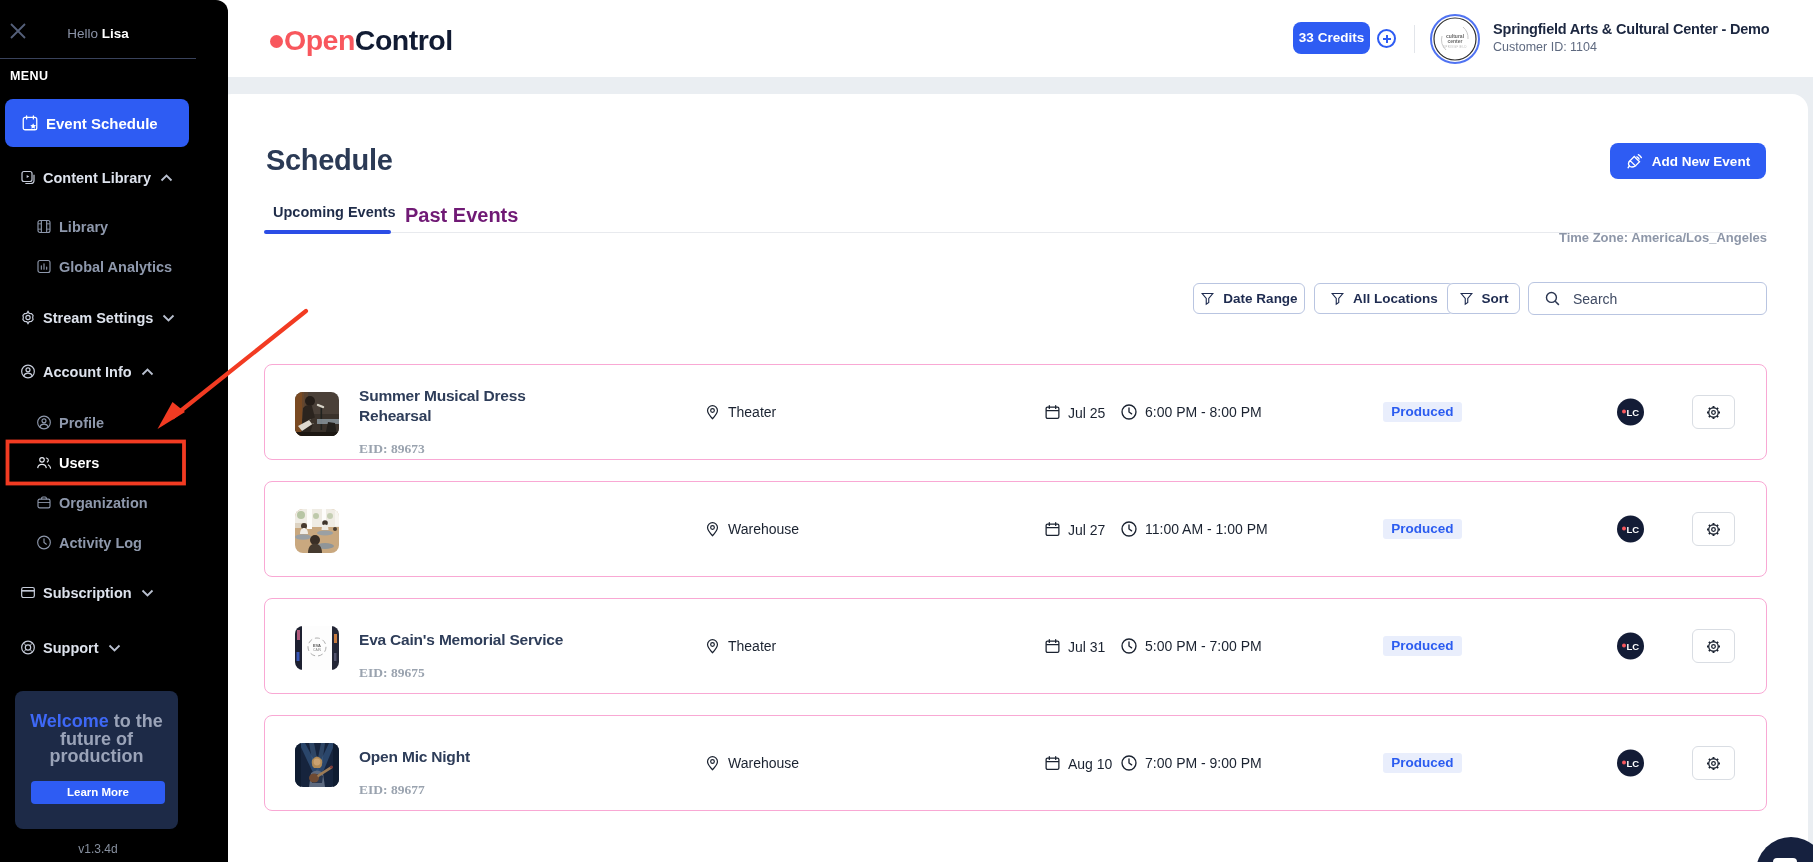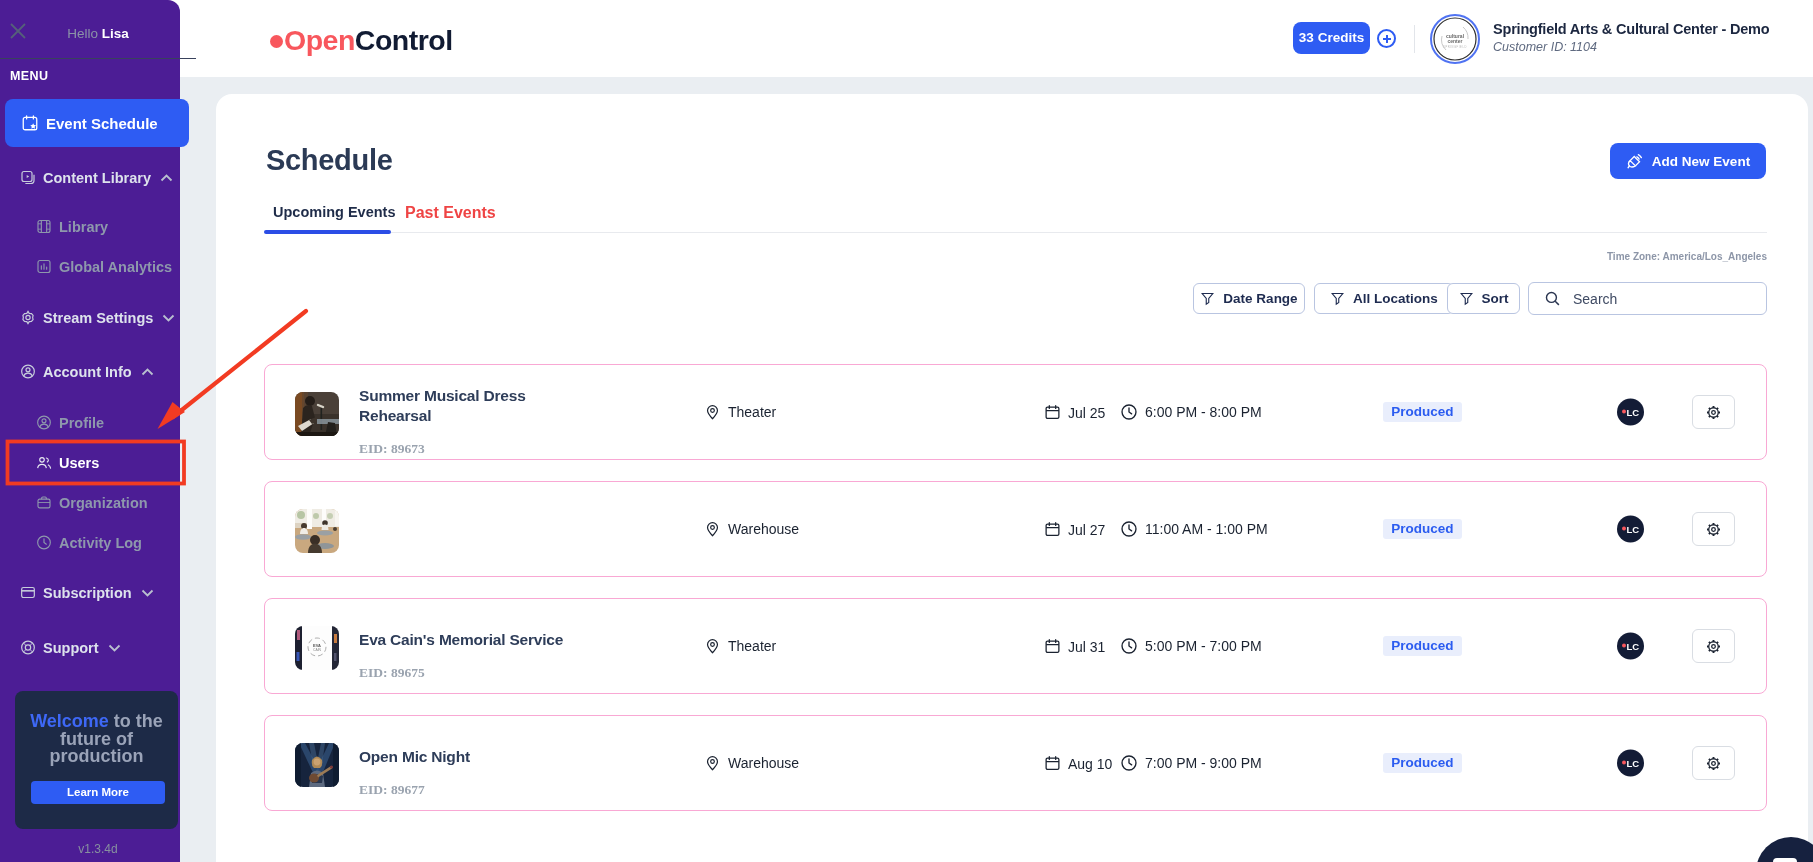--- a/index.html
+++ b/index.html
@@ -2,21 +2,21 @@
 <html><head>
 <meta charset="utf-8">
 <style>
   * { margin:0; padding:0; box-sizing:border-box; }
   html,body { width:1813px; height:862px; overflow:hidden; }
   body { font-family:"Liberation Sans", sans-serif; background:#eaeef2; position:relative; }
   .hdr { position:absolute; left:0; top:0; width:1813px; height:77px; background:#fff; }
   .panel { position:absolute; left:216px; top:94px; width:1592px; height:768px; background:#fff; border-radius:16px 16px 0 0; }
 
   
-  .sb { position:absolute; left:0; top:0; width:180px; height:862px; background:#4c1d95; border-radius:0 12px 0 0; z-index:5;text-decoration:underline; }
+  .sb { position:absolute; left:0; top:0; width:228px; height:862px; background:#000000; border-radius:0 12px 0 0; z-index:5;text-decoration:underline; }
   .sb .closex { position:absolute; left:9px; top:22px; color:#55607a; }
   .sb .hello { position:absolute; left:0; top:26px; width:196px; text-align:center; font-size:13.5px; color:#8b93a7; }
   .sb .hello b { color:#fff; }
   .sb .div1 { position:absolute; left:0; top:58px; width:196px; height:1px; background:#39425c; }
   .sb .menulbl { position:absolute; left:10px; top:69px; font-size:12.5px; font-weight:bold; color:#fff; letter-spacing:.4px; }
   .item { position:absolute; display:flex; align-items:center; color:#dde2ec; font-size:14.5px; font-weight:bold; }
   .item .ic { display:inline-flex; width:16px; justify-content:center; margin-right:7px; color:#c7cddb; }
   .item .ch { margin-left:9px; color:#b9c0cf; display:inline-flex; }
   .sub { color:#8e98ac; }
   .sub .ic { color:#8e98ac; }
@@ -32,31 +32,31 @@
   .logo { position:absolute; left:270px; top:24px; font-size:28.5px; font-weight:800; letter-spacing:-0.5px; color:#111b33; }
   .logo .dot { display:inline-block; width:13px; height:13px; border-radius:50%; background:#f8575d; vertical-align:2px; margin-right:1px; }
   .logo .red { color:#f8575d; }
   .credits { position:absolute; left:1293px; top:22px; width:77px; height:32px; background:#2e5cf3; border-radius:8px; color:#fff; font-size:13.5px; font-weight:bold; text-align:center; line-height:32px; }
   .plusc { position:absolute; left:1377px; top:29px; width:19px; height:19px; border:2px solid #2e5cf3; border-radius:50%; color:#2e5cf3; }
   .plusc:before { content:""; position:absolute; left:3.5px; top:6.5px; width:8px; height:2px; background:#2e5cf3; }
   .plusc:after { content:""; position:absolute; left:6.5px; top:3.5px; width:2px; height:8px; background:#2e5cf3; }
   .hdiv { position:absolute; left:1414px; top:25px; width:1px; height:28px; background:#e2e5ea; }
   .avatar { position:absolute; left:1430px; top:14px; width:50px; height:50px; border:2px solid #5073f2; border-radius:50%; background:#fff; }
   .acct-name { position:absolute; left:1493px; top:21px; font-size:14.5px; font-weight:bold; color:#1c2740; white-space:nowrap; letter-spacing:-0.2px; }
-  .acct-id { position:absolute; left:1493px; top:40px; font-size:12.5px; color:#5f6a80;font-style:italic; }
+  .acct-id { position:absolute; left:1493px; top:40px; font-size:12.5px; color:#5f6a80; }
 
   
   .ptitle { position:absolute; left:50px; top:50px; font-size:29px; font-weight:800; color:#2b3a55; letter-spacing:-0.3px; }
   .addbtn { position:absolute; left:1394px; top:49px; width:156px; height:36px; background:#2e5cf3; border-radius:8px; color:#fff; display:flex; align-items:center; justify-content:center; font-size:13.5px; font-weight:bold; }
   .addbtn svg { margin-right:8px; }
   .tab1 { position:absolute; left:57px; top:110px; font-size:14.5px; font-weight:bold; color:#1f2c49; }
-  .tab2 { position:absolute; left:189px; top:110px; font-size:16px; font-weight:bold; color:#ef4444; }
+  .tab2 { position:absolute; left:189px; top:110px; font-size:20px; font-weight:bold; color:#701a75; }
   .tabu { position:absolute; left:48px; top:136px; width:127px; height:4px; background:#2b4de6; border-radius:2px; }
   .tdiv { position:absolute; left:48px; top:138px; width:1503px; height:1px; background:#e8eaee; }
-  .tz { position:absolute; left:1051px; top:157px; width:500px; text-align:right; font-size:10px; font-weight:bold; color:#8d96a8; }
+  .tz { position:absolute; left:1051px; top:136px; width:500px; text-align:right; font-size:13px; font-weight:bold; color:#8d96a8; }
   .fbtn { position:absolute; height:31px; border:1px solid #b9c5e1; border-radius:6px; background:#fff; display:flex; align-items:center; justify-content:center; color:#1e2b50; font-size:13.5px; font-weight:bold; }
   .fbtn svg { margin-right:8px; }
   .search { position:absolute; left:1312px; top:188px; width:239px; height:33px; border:1px solid #b9c5e1; border-radius:6px; background:#fff; display:flex; align-items:center; color:#3f4a63; font-size:14px; }
   .search svg { margin:0 12px 0 15px; }
 
   
   .card { position:absolute; left:48px; width:1503px; height:96px; border:1px solid #f9a8d4; border-radius:8px; background:#fff; }
   .thumb { position:absolute; left:30px; top:27px; width:44px; height:44px; border-radius:8px; overflow:hidden; }
   .tcol { position:absolute; left:94px; top:calc(50% + 9px); transform:translateY(-50%); }
   .tcol .tt { font-size:15.5px; letter-spacing:-0.2px; font-weight:bold; color:#2e3d59; line-height:20px; }

